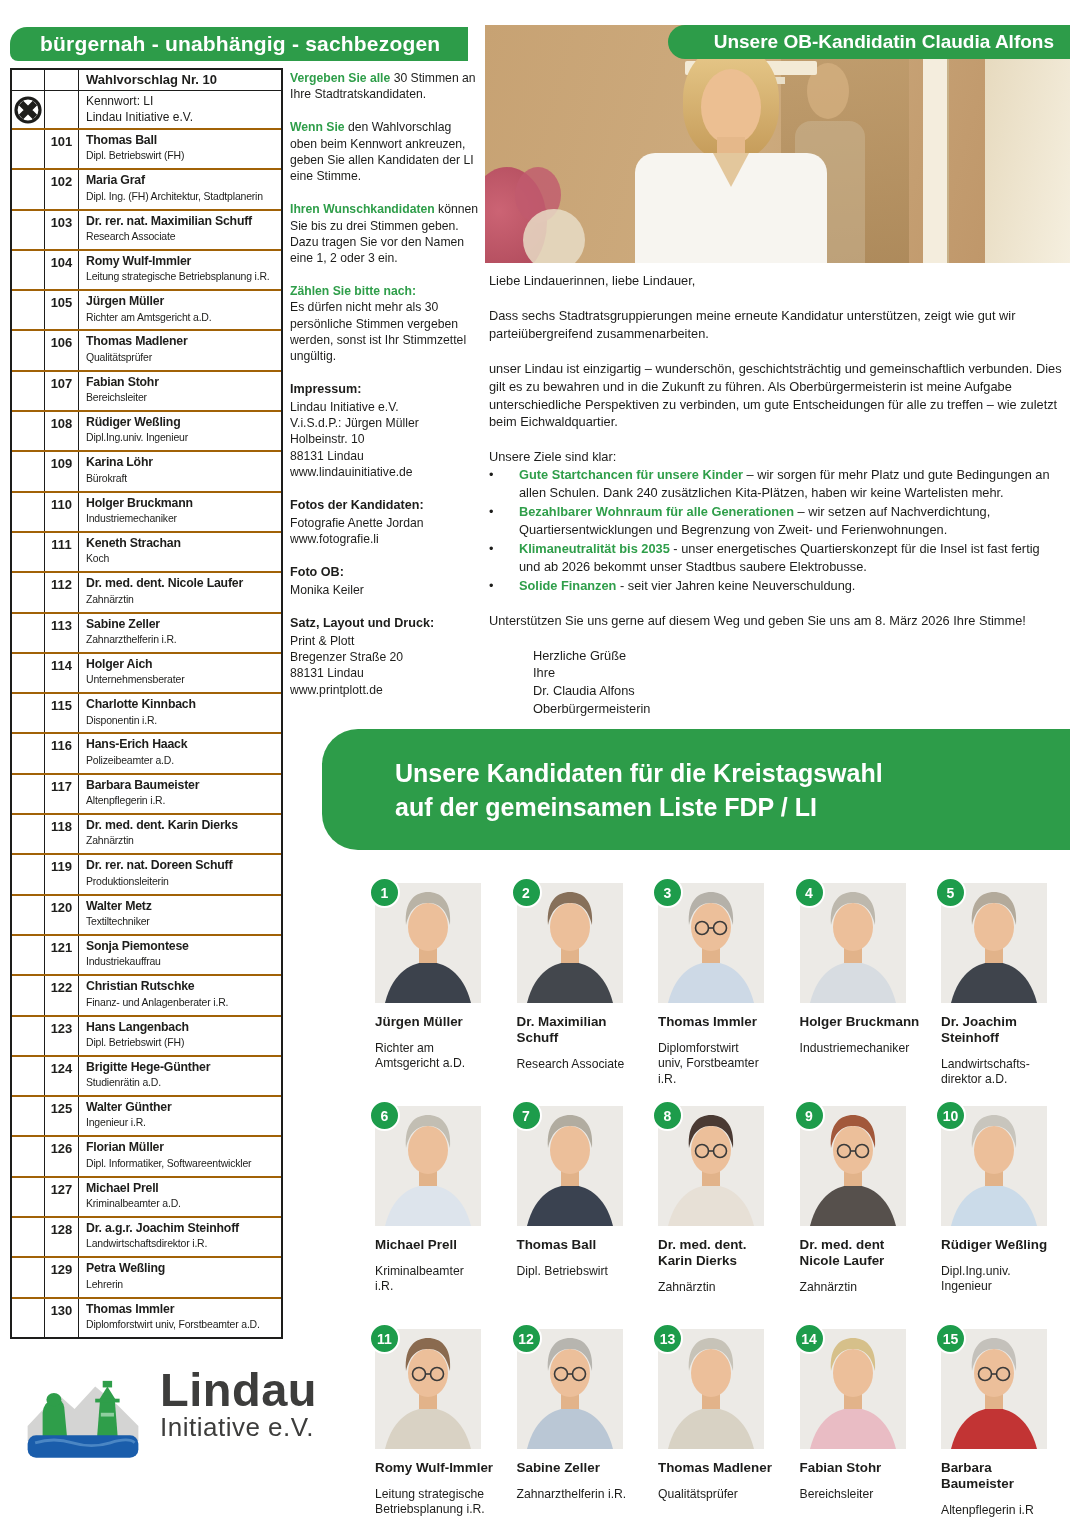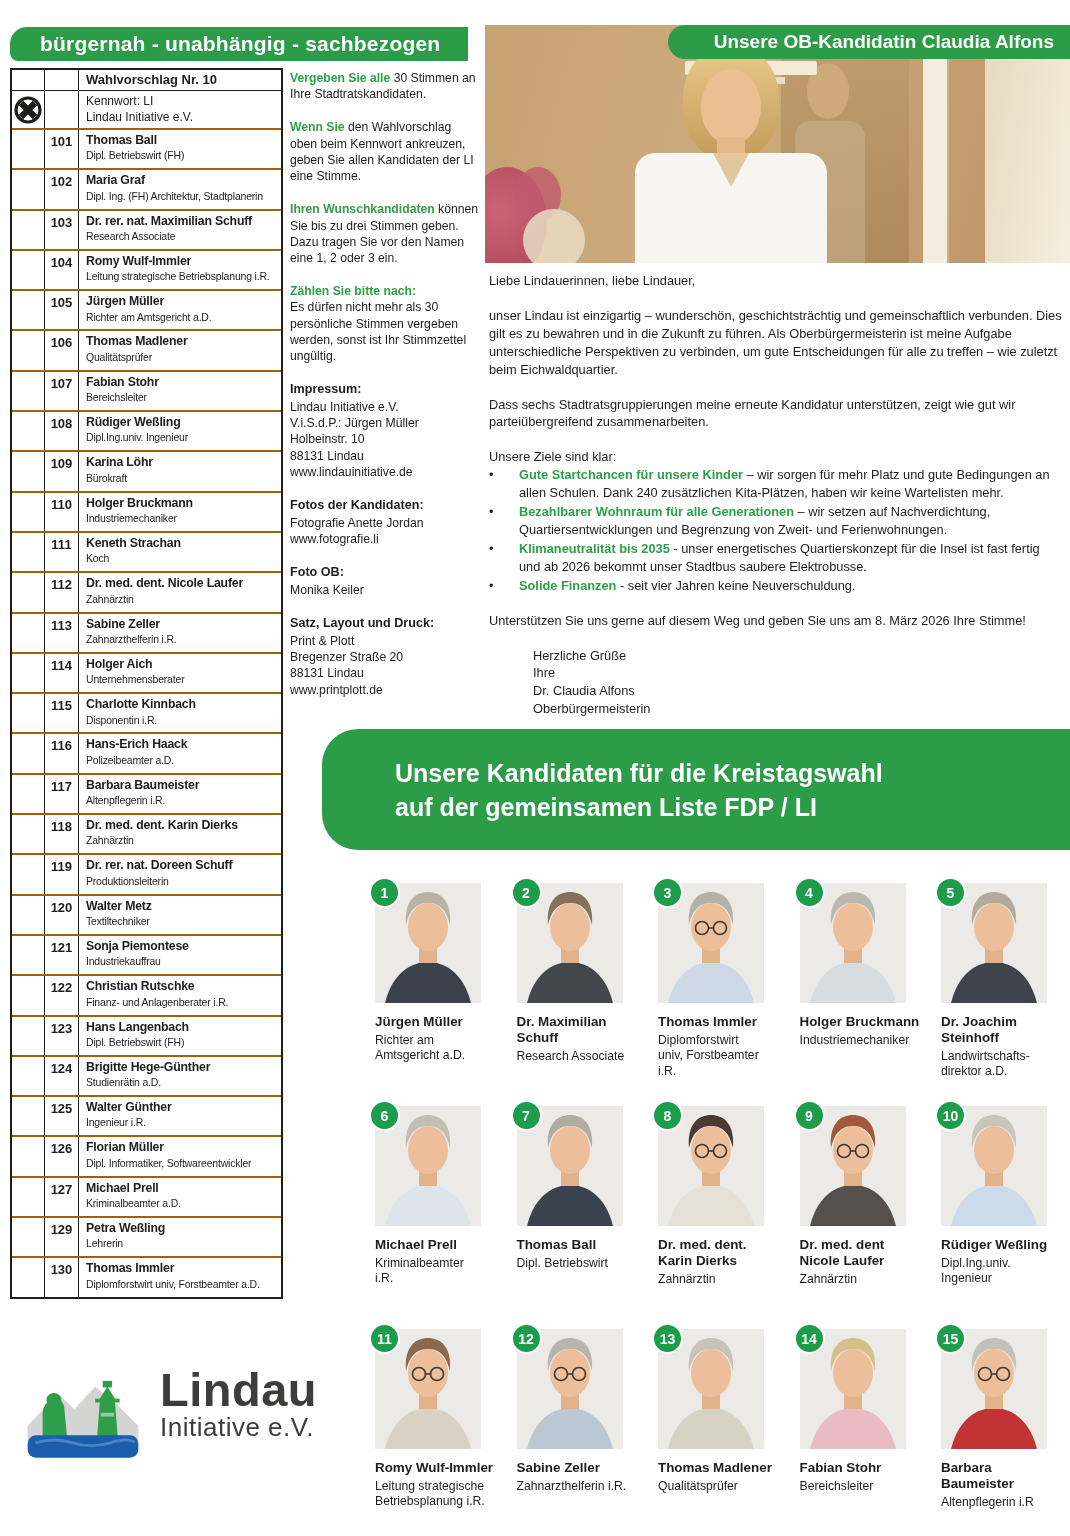--- a/index.html
+++ b/index.html
@@ -73,21 +73,21 @@
   
   .kgrid{position:absolute;left:375px;top:883px;width:695px;display:grid;
         grid-template-columns:repeat(5,129px);column-gap:12.5px;grid-auto-rows:223px;}
   .kcell{position:relative;}
   .kphoto{position:relative;width:106px;height:120px;background:#eceae6;}
   .kphoto svg{display:block;}
   .kbadge{position:absolute;left:-6px;top:-6px;width:27px;height:27px;border-radius:50%;background:#1d9c4b;
         border:2px solid #fff;color:#fff;font-weight:bold;font-size:14px;display:flex;align-items:center;
         justify-content:center;z-index:2;box-sizing:content-box;}
   .kname{margin-top:11px;font-weight:bold;font-size:13.4px;line-height:1.2;white-space:pre-line;}
-  .kocc{margin-top:3px;font-size:12.2px;line-height:1.25;white-space:pre-line;}
+  .kocc{margin-top:11px;font-size:12.2px;line-height:1.25;white-space:pre-line;}
   
   .logo{position:absolute;left:22px;top:1366px;display:flex;align-items:flex-start;}
   .logo-text{margin-left:16px;color:#3d3d3c;}
   .logo-title{font-size:47px;font-weight:bold;line-height:1.0;letter-spacing:.5px;}
   .logo-sub{font-size:26px;line-height:1.15;letter-spacing:.5px;}
 </style>
 </head>
 <body>
 
 <div id="page">
@@ -373,20 +373,28 @@
 
         <div class="brow trow">
           <div class="c1"></div>
           <div class="c2">127</div>
           <div class="c3">
             <div class="cand-name">Michael Prell</div>
             <div class="cand-occ"><span>Kriminalbeamter a.D.</span></div>
           </div>
         </div>
 
+        <div class="brow trow">
+          <div class="c1"></div>
+          <div class="c2">128</div>
+          <div class="c3">
+            <div class="cand-name">Dr. a.g.r. Joachim Steinhoff</div>
+            <div class="cand-occ"><span>Landwirtschaftsdirektor i.R.</span></div>
+          </div>
+        </div>
 
         <div class="brow trow">
           <div class="c1"></div>
           <div class="c2">129</div>
           <div class="c3">
             <div class="cand-name">Petra Weßling</div>
             <div class="cand-occ"><span>Lehrerin</span></div>
           </div>
         </div>
 
@@ -443,22 +451,22 @@
 88131 Lindau
 www.printplott.de</div>
         </div>
       </div>
   </div>
 
   <div class="letter">
     <p>Liebe Lindauerinnen, liebe Lindauer,</p>
     <div>
 
-    <p>unser Lindau ist einzigartig – wunderschön, geschichtsträchtig und gemeinschaftlich verbunden. Dies gilt es zu bewahren und in die Zukunft zu führen. Als Oberbürgermeisterin ist meine Aufgabe unterschiedliche Perspektiven zu verbinden, um gute Entscheidungen für alle zu treffen – wie zuletzt beim Eichwaldquartier.</p>
-        <p>Dass sechs Stadtratsgruppierungen meine erneute Kandidatur unterstützen, zeigt wie gut wir parteiübergreifend zusammenarbeiten.</p>
+    <p>Dass sechs Stadtratsgruppierungen meine erneute Kandidatur unterstützen, zeigt wie gut wir parteiübergreifend zusammenarbeiten.</p>
+        <p>unser Lindau ist einzigartig – wunderschön, geschichtsträchtig und gemeinschaftlich verbunden. Dies gilt es zu bewahren und in die Zukunft zu führen. Als Oberbürgermeisterin ist meine Aufgabe unterschiedliche Perspektiven zu verbinden, um gute Entscheidungen für alle zu treffen – wie zuletzt beim Eichwaldquartier.</p>
       </div>
     <div>Unsere Ziele sind klar:</div>
     <div class="goals">
 
         <div class="goal">
           <div class="bullet">•</div>
           <div class="gtext"><span class="g">Gute Startchancen für unsere Kinder</span><span> – wir sorgen für mehr Platz und gute Bedingungen an allen Schulen. Dank 240 zusätzlichen Kita-Plätzen, haben wir keine Wartelisten mehr.</span></div>
         </div>
 
         <div class="goal">

